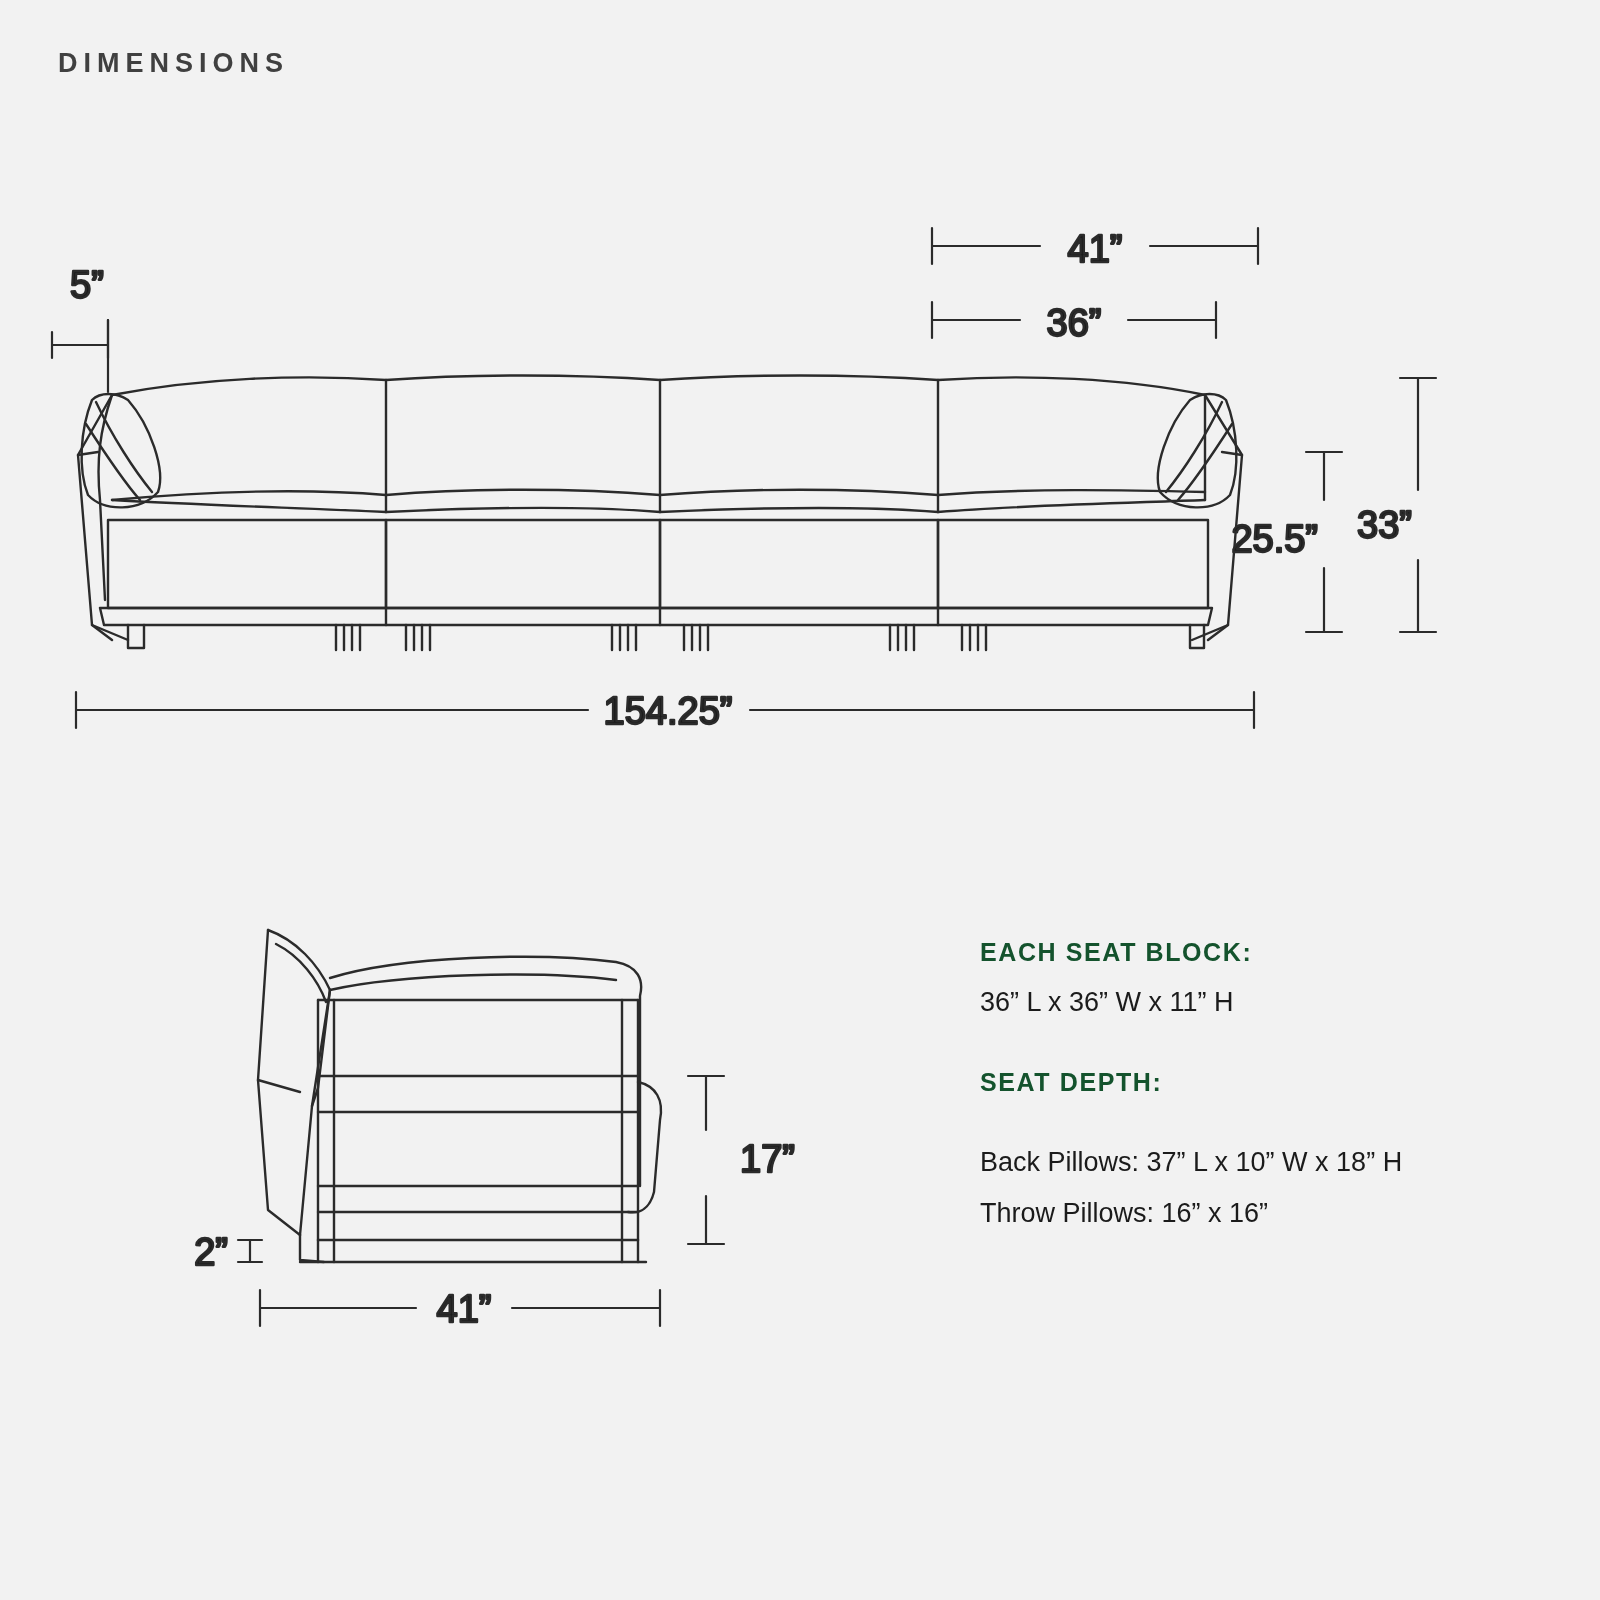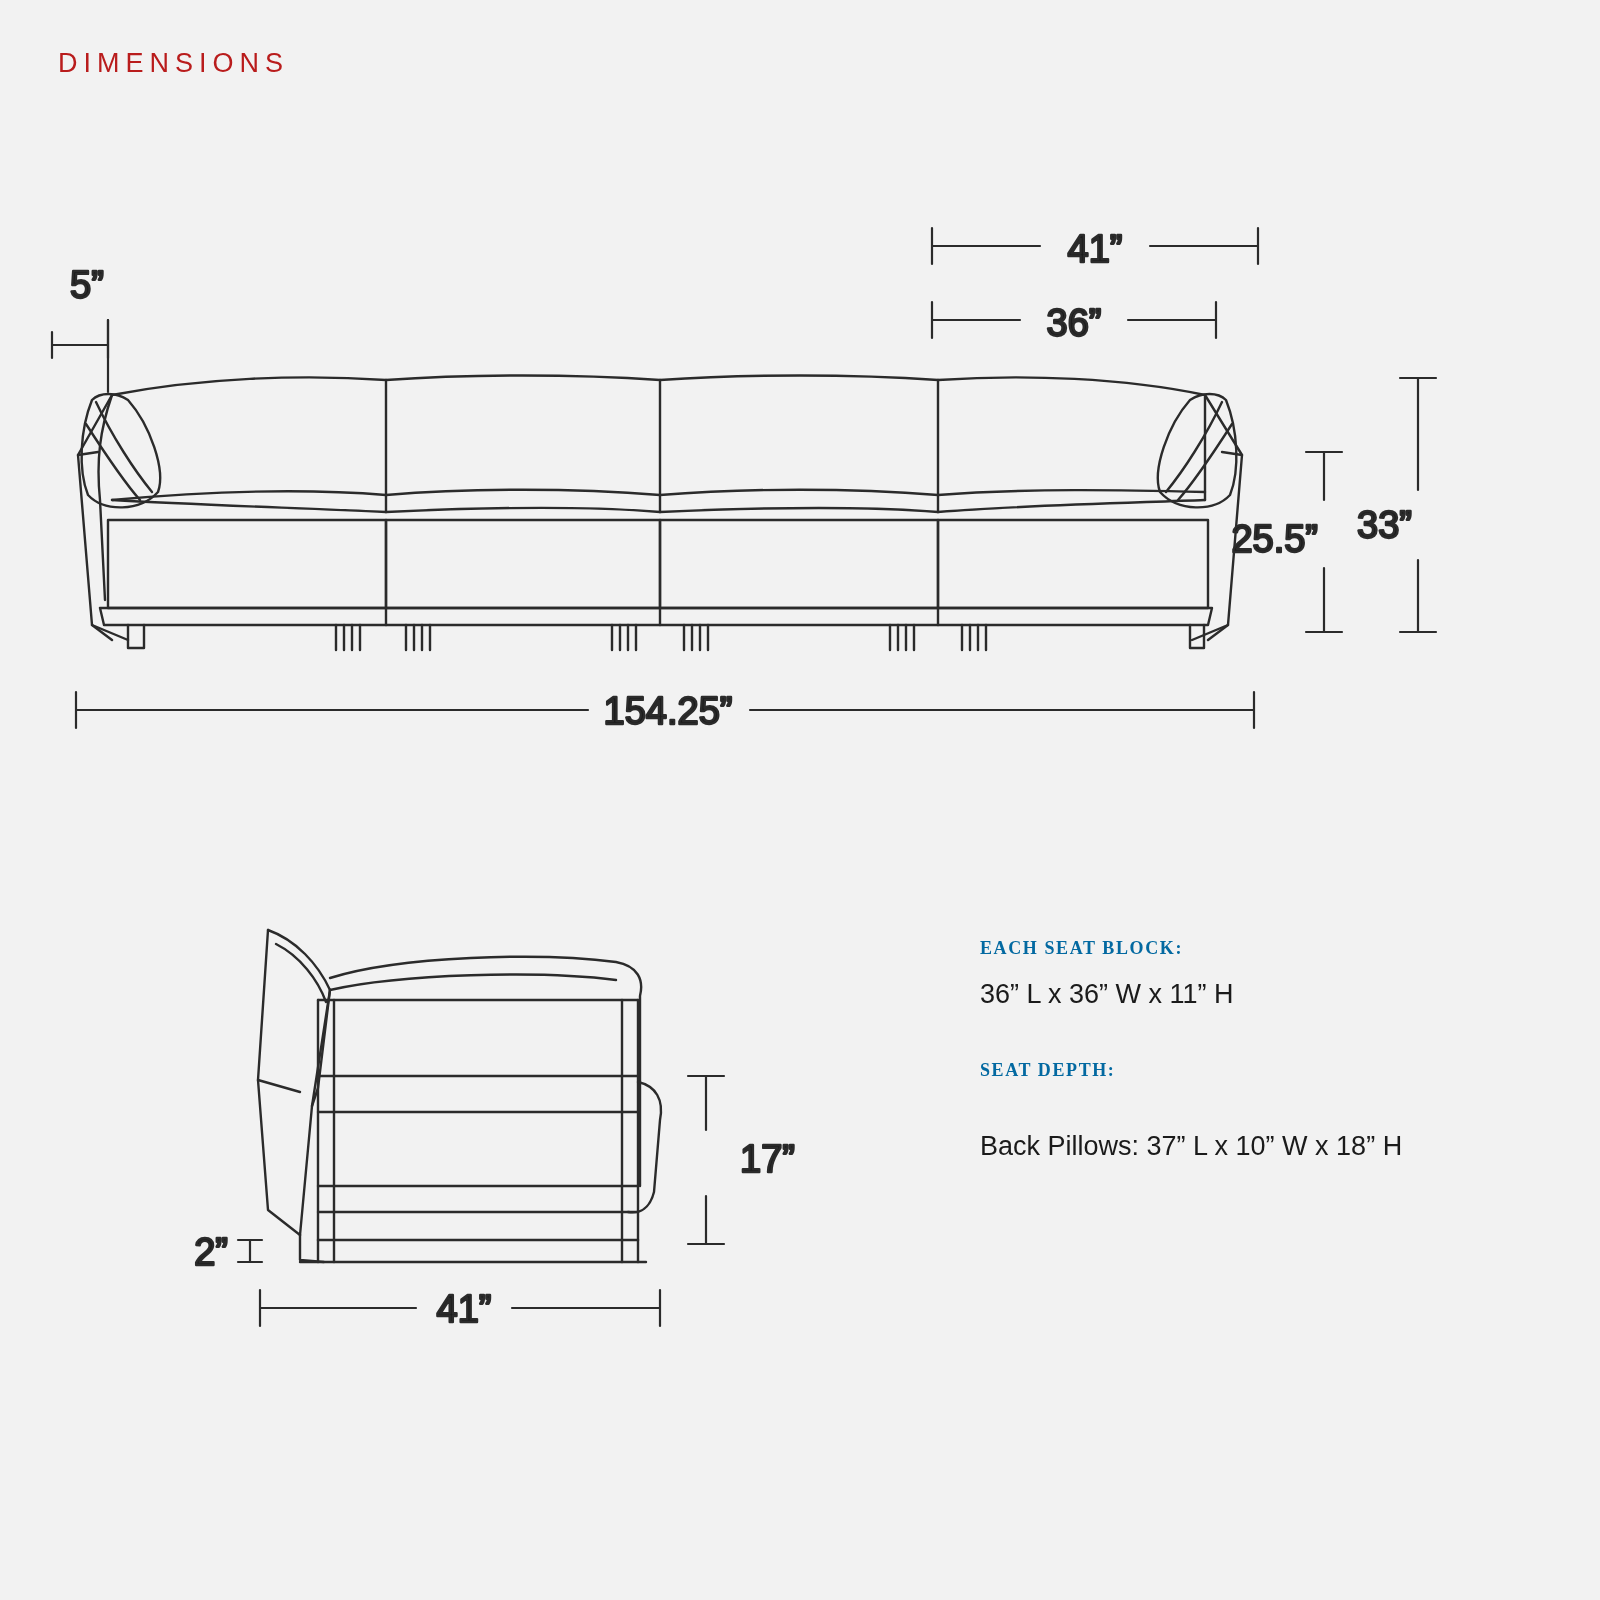--- a/index.html
+++ b/index.html
@@ -17,44 +17,43 @@
   }
   .page {
     position: absolute;
     inset: 0;
   }
   .title {
     position: absolute;
     left: 58px;
     top: 48px;
     font-size: 27px;
-    font-weight: normal;
+    font-weight: bold;
     letter-spacing: 6px;
-    color: #b91c1c;
+    color: #404040;
   }
 
   svg.diagram {
     position: absolute;
     left: 0;
     top: 0;
     width: 1600px;
     height: 1600px;
   }
 
   .dim-label {
     font-family: "Liberation Sans", sans-serif;
     font-size: 38px;
     fill: #1b1b1b;
   }
   .spec-head {
-    font-size: 18px;
+    font-size: 25px;
     font-weight: bold;
     letter-spacing: 1.6px;
-    color: #0369a1;
-    font-family: Liberation Serif, serif;
+    color: #14532d;
   }
   .spec-val {
     font-size: 27px;
     color: #1b1b1b;
     font-weight: normal;
   }
   #specs {
     position: absolute;
     left: 980px;
     top: 938px;
@@ -253,17 +252,18 @@
       <span class="spec-head">EACH SEAT BLOCK:</span>
       <span class="spec-val">36” L x 36” W x 11” H</span>
     </div>
 
     <div class="group">
       <span class="spec-head">SEAT DEPTH:</span>
     </div>
 
     <div class="group">
       <span class="spec-val">Back Pillows: 37” L x 10” W x 18” H</span>
+      <span class="spec-val">Throw Pillows: 16” x 16”</span>
     </div>
 
   </div>
 
 </div>
 
 </body></html>

